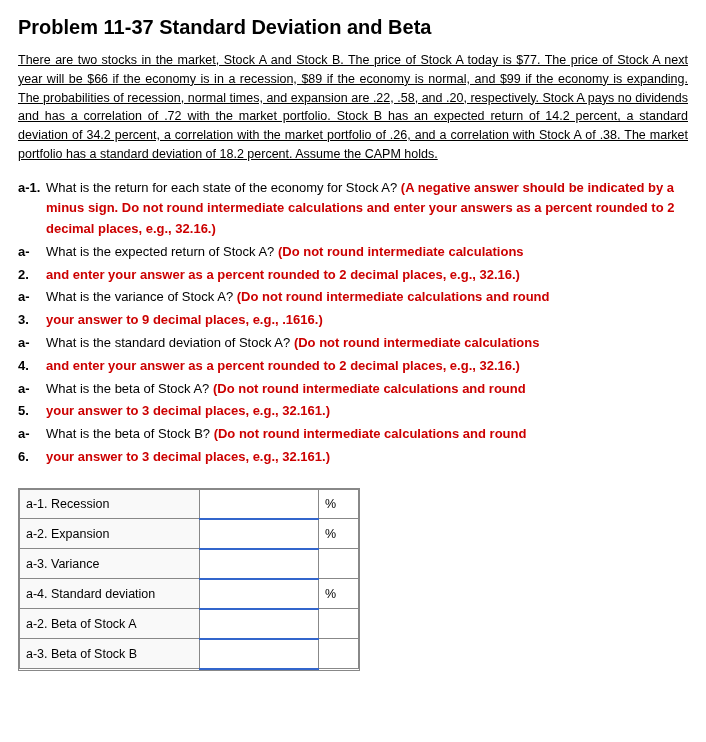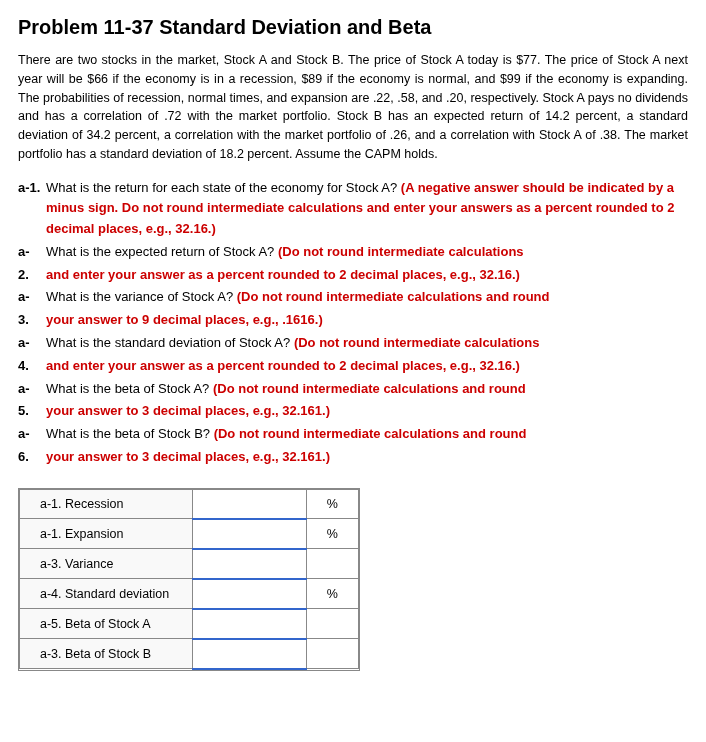--- a/index.html
+++ b/index.html
@@ -19,20 +19,21 @@
     .title {
       font-size: 20px;
       font-weight: bold;
       margin-bottom: 12px;
     }
     .intro-text {
       font-size: 12.5px;
       line-height: 1.5;
       margin-bottom: 14px;
       text-align: justify;
+      text-decoration: underline;
     }
     .questions {
       font-size: 13px;
       line-height: 1.6;
     }
     .q-item {
       display: flex;
       margin-bottom: 2px;
     }
     .q-label {
@@ -52,21 +53,21 @@
       border: 1px solid #888;
       display: inline-block;
       min-width: 340px;
     }
     table {
       border-collapse: collapse;
       width: 340px;
     }
     table tr td {
       border: 1px solid #888;
-      padding: 4px 20px;
+      padding: 4px 6px;
       font-size: 12.5px;
     }
     table tr td:first-child {
       width: 180px;
       background: #f9f9f9;
     }
     table tr td:nth-child(2) {
       width: 120px;
       background: #ffffff;
     }
@@ -152,36 +153,36 @@
 
 <div class="table-container">
   <table>
     <tbody id="table-body">
     <tr>
           <td>a-1. Recession</td>
           <td class="blue-border-cell"><input type="text" class="input-cell" style=""></td>
           <td>%</td>
         </tr>
         <tr>
-          <td>a-1. Expansion</td>
+          <td>a-2. Expansion</td>
           <td class="blue-border-cell"><input type="text" class="input-cell" style=""></td>
           <td>%</td>
         </tr>
         <tr>
           <td>a-3. Variance</td>
           <td class="blue-border-cell"><input type="text" class="input-cell" style=""></td>
           <td></td>
         </tr>
         <tr>
           <td>a-4. Standard deviation</td>
           <td class="blue-border-cell"><input type="text" class="input-cell" style=""></td>
           <td>%</td>
         </tr>
         <tr>
-          <td>a-5. Beta of Stock A</td>
+          <td>a-2. Beta of Stock A</td>
           <td class="blue-border-cell"><input type="text" class="input-cell" style=""></td>
           <td></td>
         </tr>
         <tr>
           <td>a-3. Beta of Stock B</td>
           <td class="blue-border-cell"><input type="text" class="input-cell" style=""></td>
           <td></td>
         </tr>
       </tbody>
   </table>

